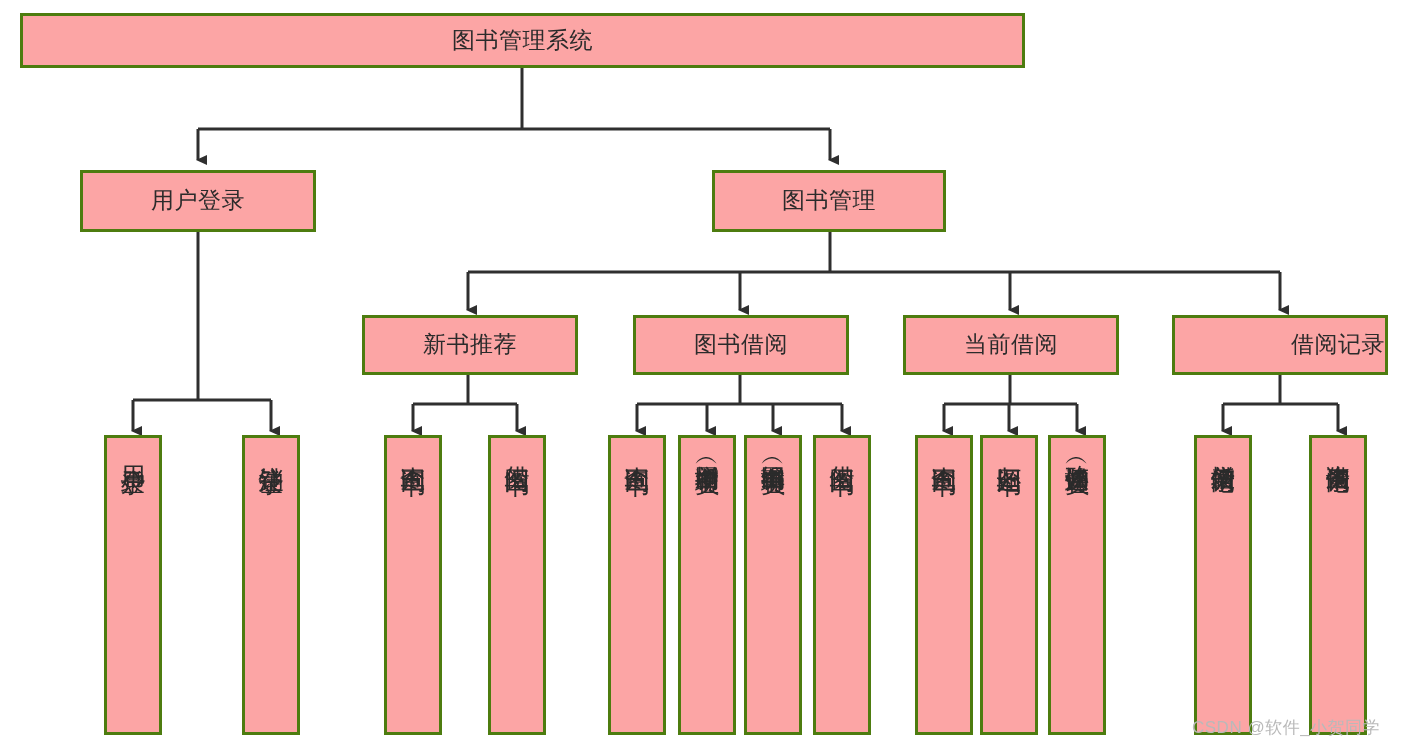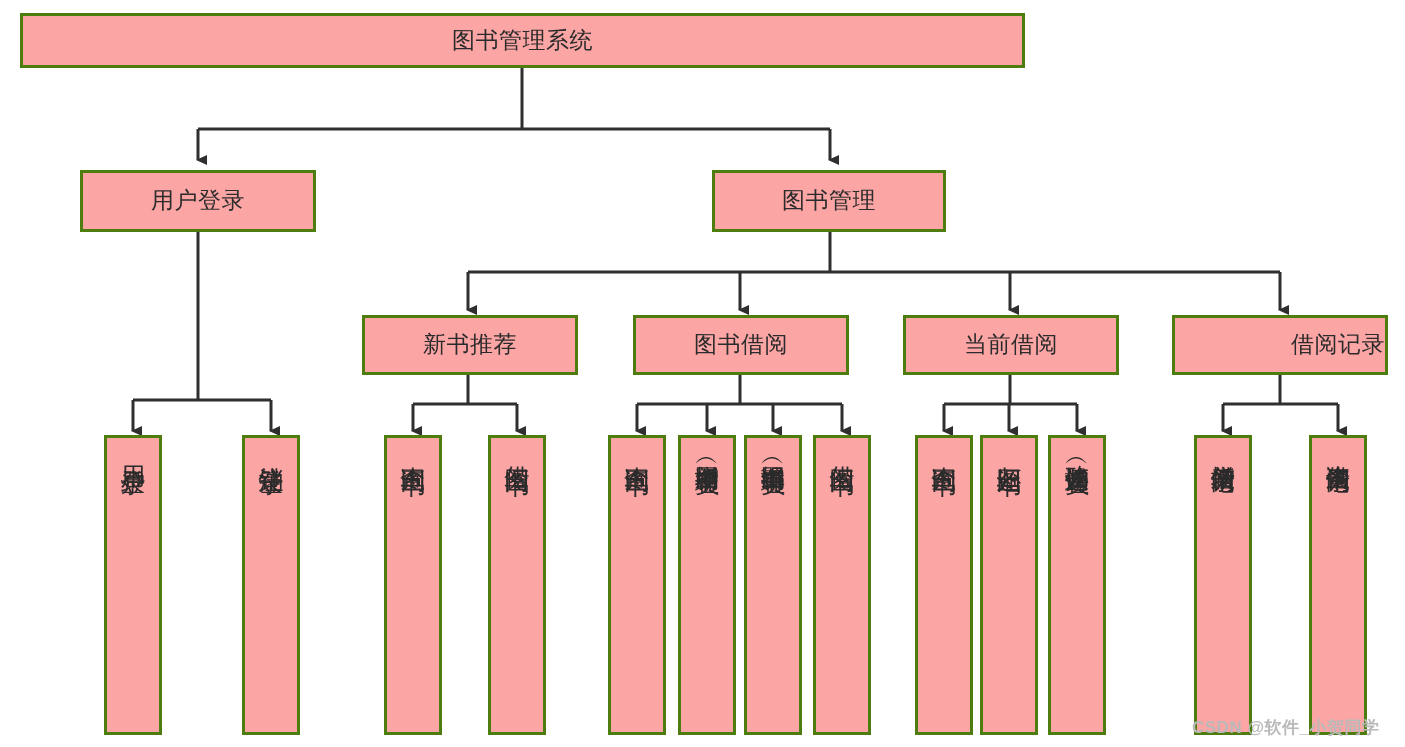--- a/index.html
+++ b/index.html
@@ -70,21 +70,20 @@
   .node.vert.tall .label {
     font-size: 24px;
     letter-spacing: 1px;
   }
   .watermark {
     position: absolute;
     font-size: 17px;
     color: #b9b9b9;
     white-space: nowrap;
     letter-spacing: 0.5px;
-    font-weight: bold;
   }
 </style>
 </head>
 <body>
 
 <div id="canvas">
 
   <svg id="wires" viewBox="0 0 1405 747" width="1405" height="747">
     <defs>
       <marker id="arrow" markerWidth="12" markerHeight="12" refX="5" refY="9" orient="auto" markerUnits="userSpaceOnUse">

